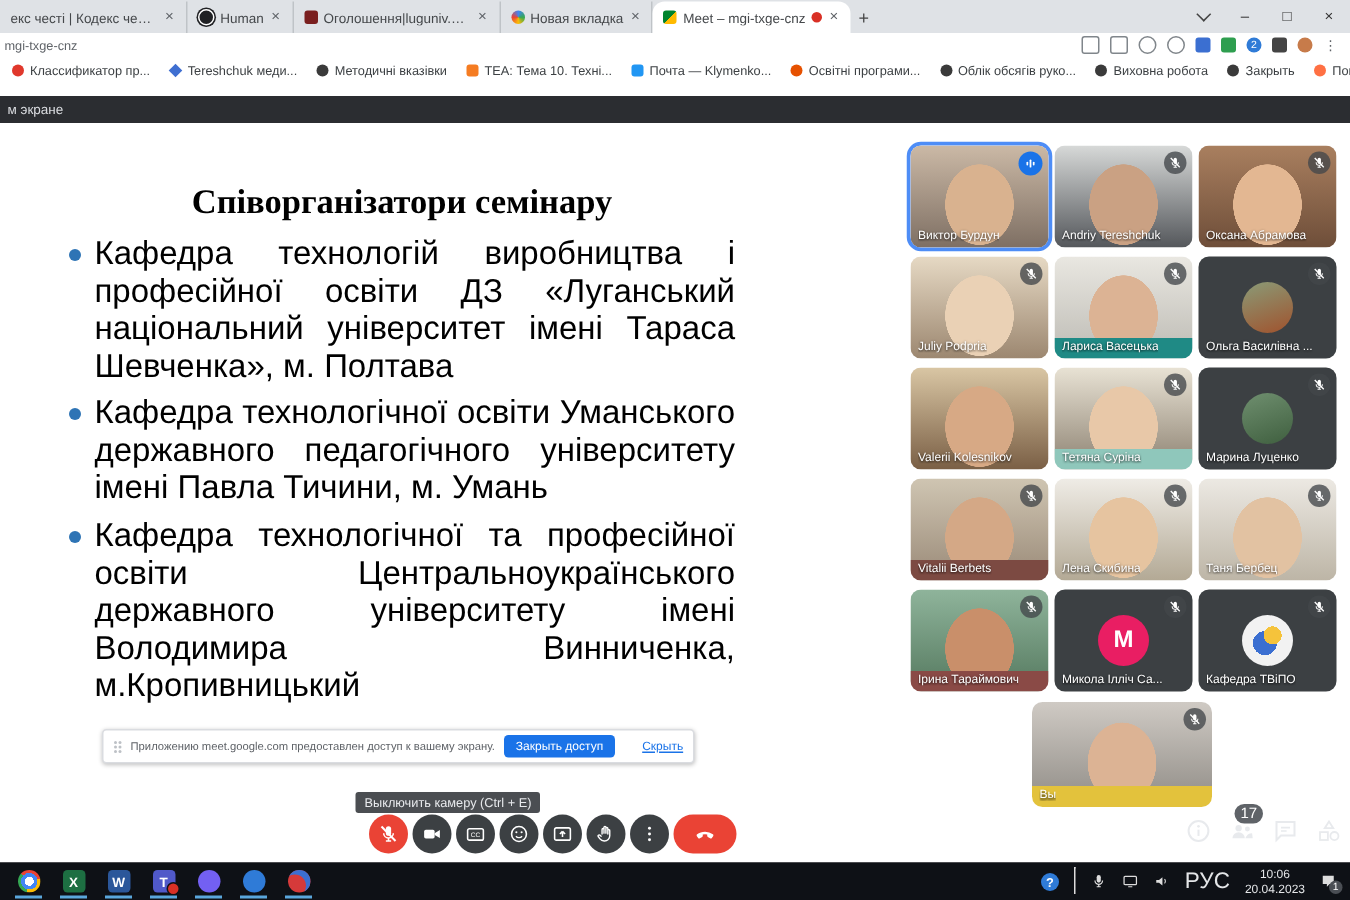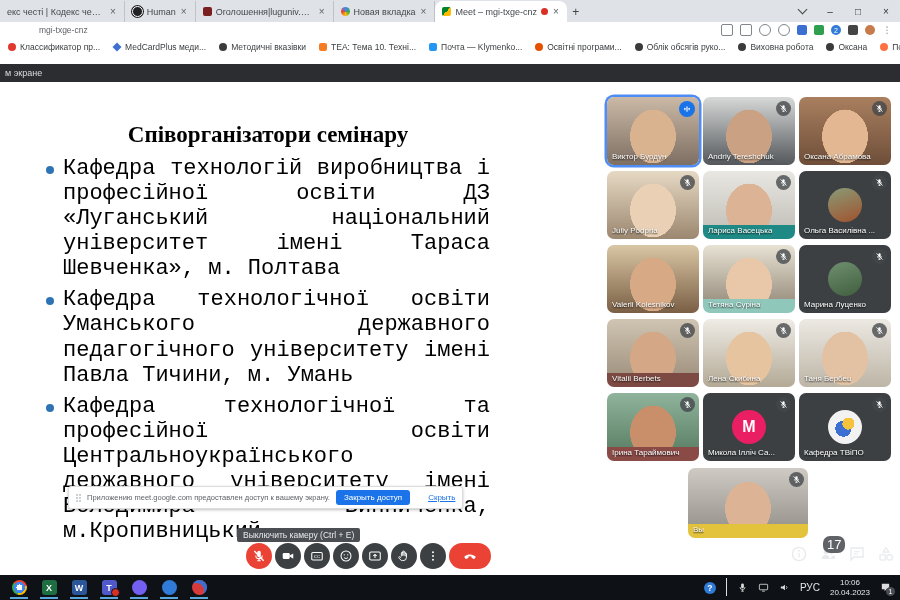--- a/index.html
+++ b/index.html
@@ -15,42 +15,42 @@
   .fav-luguniv{background:#7a1f1f;border-radius:2px;}
   .fav-newtab{background:conic-gradient(#4285f4,#34a853,#fbbc05,#ea4335,#4285f4);}
   .fav-meet{background:linear-gradient(135deg,#00832d 50%,#ffba00 50%);border-radius:2px;}
   .rec{width:7px;height:7px;border-radius:50%;background:#d93025;flex:none;}
   .tab-x{color:#5f6368;font-size:10px;line-height:1;padding:0 1px;}
   .newtab{width:18px;height:18px;display:flex;align-items:center;justify-content:center;color:#444;font-size:12px;margin-bottom:1px;}
   .winctls{margin-left:auto;display:flex;align-items:center;gap:0;height:22px;}
   .winbtn{width:28px;height:22px;display:flex;align-items:center;justify-content:center;color:#333;font-size:10px;}
   .chev-down{width:6px;height:6px;border-right:1.5px solid #444;border-bottom:1.5px solid #444;transform:rotate(45deg);margin-top:-3px;}
 
-  .addrbar{position:absolute;top:22px;left:0;right:0;height:16px;background:#fff;display:flex;align-items:center;padding-left:36px;}
+  .addrbar{position:absolute;top:22px;left:0;right:0;height:16px;background:#fff;display:flex;align-items:center;}
   .url-frag{font-size:8.5px;color:#5f6368;padding-left:3px;}
   .tb-icons{margin-left:auto;display:flex;align-items:center;gap:7px;padding-right:8px;}
   .tbi{width:10px;height:10px;border-radius:2px;display:flex;align-items:center;justify-content:center;font-size:7px;color:#fff;}
   .tbi.ghost{border:1.2px solid #80868b;background:transparent;}
   .tbi.round{border-radius:50%;}
 
   .bmbar{position:absolute;top:38px;left:0;right:0;height:18px;background:#fff;display:flex;align-items:center;gap:13px;padding-left:8px;border-bottom:1px solid #d0d3d6;}
   .bm{display:flex;align-items:center;gap:4px;font-size:8.5px;color:#3c4043;white-space:nowrap;}
   .bm-ic{width:8px;height:8px;flex:none;}
 
   
   .meet{position:absolute;top:56px;left:0;right:0;height:519px;background:#ffffff;}
   .meet-topbar{position:absolute;top:8px;left:0;right:0;height:18px;background:#2b2d31;display:flex;align-items:center;}
   .meet-topbar span{font-size:9px;color:#dadce0;padding-left:5px;}
 
   .slide{position:absolute;left:30px;top:32px;width:470px;height:444px;background:#fff;color:#000;}
   .slide-inner{padding:34px 10px 0 16px;}
   .slide-title{text-align:center;font-family:"Liberation Serif",serif;font-weight:bold;font-size:23px;margin:0 0 8px 0;}
   .bullet{display:flex;margin-bottom:6px;}
   .bdot{width:8px;height:8px;border-radius:50%;background:#2e74b5;margin:10px 9px 0 0;flex:none;}
-  .btext{flex:1;font-family:Liberation Mono, monospace;font-size:22px;line-height:1.14;text-align:justify;text-align-last:left;margin:0;}
+  .btext{flex:1;font-family:Liberation Sans, sans-serif;font-size:22px;line-height:1.14;text-align:justify;text-align-last:left;margin:0;}
 
   .share-banner{position:absolute;left:68px;top:430px;height:21px;background:#fff;border:1px solid #dadce0;border-radius:3px;box-shadow:0 1px 3px rgba(0,0,0,.25);display:flex;align-items:center;gap:6px;padding:0 7px;}
   .grip{display:grid;grid-template-columns:2px 2px;gap:1px;}
   .grip i{width:2px;height:2px;background:#bdc1c6;border-radius:50%;}
   .sb-text{font-size:7.5px;color:#5f6368;white-space:nowrap;}
   .sb-btn{font-size:8px;color:#fff;background:#1a73e8;border-radius:3px;padding:3px 8px;white-space:nowrap;}
   .sb-link{font-size:8px;color:#1a73e8;text-decoration:underline;white-space:nowrap;margin-left:12px;}
 
   .participants{position:absolute;left:607px;top:41px;display:grid;grid-template-columns:repeat(3,92px);grid-auto-rows:68px;gap:6px 4px;}
   .tile{position:relative;border-radius:7px;background:#3c4043;overflow:hidden;}
@@ -67,41 +67,41 @@
 
   .tooltip{position:absolute;left:237px;top:472px;background:#4b4e52;color:#e8eaed;font-size:8.5px;padding:2px 6px;border-radius:2px;white-space:nowrap;}
   .controls{position:absolute;left:246px;top:487px;display:flex;gap:3px;align-items:center;}
   .ctl{width:26px;height:26px;border-radius:50%;background:#3c4043;display:flex;align-items:center;justify-content:center;}
   .ctl svg{width:14px;height:14px;}
   .ctl.danger{background:#ea4335;}
   .ctl.danger-pill{width:42px;border-radius:13px;background:#ea4335;}
   .panel-actions{position:absolute;left:790px;top:489px;display:flex;gap:11px;align-items:center;}
   .pact{position:relative;width:18px;height:18px;}
   .pact svg{width:18px;height:18px;}
-  .pbadge{position:absolute;top:-9px;left:4px;background:#5f6368;color:#fff;font-size:13px;padding:1px 4px;border-radius:7px;}
+  .pbadge{position:absolute;top:-9px;left:4px;background:#5f6368;color:#fff;font-size:10px;padding:1px 4px;border-radius:7px;}
 
   
   .taskbar{position:absolute;left:0;bottom:0;right:0;height:25px;background:#0e1116;display:flex;align-items:center;}
   .apps{display:flex;gap:6px;padding-left:7px;}
   .app{position:relative;width:24px;height:23px;display:flex;align-items:center;justify-content:center;}
   .app::after{content:'';position:absolute;bottom:0;left:3px;right:3px;height:2px;background:#5aa7dc;}
   .ic{width:15px;height:15px;border-radius:3px;display:flex;align-items:center;justify-content:center;font-size:9px;color:#fff;font-weight:bold;font-family:"Liberation Sans",sans-serif;}
   .ic-chrome{border-radius:50%;background:radial-gradient(circle,#fff 0 3px,#4285f4 3px 5.5px,transparent 5.5px),conic-gradient(from -45deg,#ea4335 0 120deg,#fbbc05 120deg 240deg,#34a853 240deg 360deg);}
   .ic-excel{background:#1d6f42;}
   .ic-word{background:#2b579a;}
   .ic-teams{background:#5059c9;}
   .ic-viber{background:#7360f2;border-radius:50%;}
   .ic-app6{background:#2f7bd7;border-radius:50%;}
   .ic-app7{background:#d63a3a;border-radius:50%;box-shadow:inset -3px 3px 0 #3b6fd1;}
   .abadge{position:absolute;right:1px;bottom:2px;width:7px;height:7px;border-radius:50%;background:#d93025;border:1px solid #0e1116;}
   .tray{margin-left:auto;display:flex;align-items:center;gap:10px;padding-right:9px;color:#e4e6e8;}
   .tray svg{width:11px;height:11px;display:block;}
   .help{width:12px;height:12px;border-radius:50%;background:#2f7bd7;color:#fff;font-size:8.5px;display:flex;align-items:center;justify-content:center;font-weight:bold;}
   .chev-up{width:6px;height:6px;border-left:1.5px solid #ddd;border-top:1.5px solid #ddd;transform:rotate(45deg);margin-top:3px;}
-  .lang{font-size:10px;}
+  .lang{font-size:15px;}
   .clock{text-align:center;font-size:8px;line-height:1.2;}
   .notif{position:relative;}
   .nbadge{position:absolute;right:-4px;bottom:-3px;background:#4a4e54;color:#fff;font-size:7px;border-radius:50%;width:9px;height:9px;display:flex;align-items:center;justify-content:center;}
 </style>
 </head>
 <body>
 
 <div id="root">
 
   <div class="tabstrip">
@@ -157,21 +157,21 @@
       </span>
   </div>
 
   <div class="bmbar">
     <span class="bm">
         <span class="bm-ic" style="background: rgb(224, 56, 44); border-radius: 50%;"></span>
         <span>Классификатор пр...</span>
       </span>
       <span class="bm">
         <span class="bm-ic" style="background: rgb(63, 111, 209); border-radius: 0px; transform: rotate(45deg) scale(0.8);"></span>
-        <span>MedCardPlus меди...</span>
+        <span>Tereshchuk меди...</span>
       </span>
       <span class="bm">
         <span class="bm-ic" style="background: rgb(58, 58, 58); border-radius: 50%;"></span>
         <span>Методичні вказівки</span>
       </span>
       <span class="bm">
         <span class="bm-ic" style="background: rgb(245, 124, 34); border-radius: 2px;"></span>
         <span>TEA: Тема 10. Техні...</span>
       </span>
       <span class="bm">
@@ -185,21 +185,21 @@
       <span class="bm">
         <span class="bm-ic" style="background: rgb(58, 58, 58); border-radius: 50%;"></span>
         <span>Облік обсягів руко...</span>
       </span>
       <span class="bm">
         <span class="bm-ic" style="background: rgb(58, 58, 58); border-radius: 50%;"></span>
         <span>Виховна робота</span>
       </span>
       <span class="bm">
         <span class="bm-ic" style="background: rgb(58, 58, 58); border-radius: 50%;"></span>
-        <span>Оксана</span>
+        <span>Закрыть</span>
       </span>
       <span class="bm">
         <span class="bm-ic" style="background: rgb(255, 112, 67); border-radius: 50%;"></span>
         <span>Пошта</span>
       </span>
   </div>
 
   <div class="meet">
     <div class="meet-topbar">
       <span>м экране</span>

